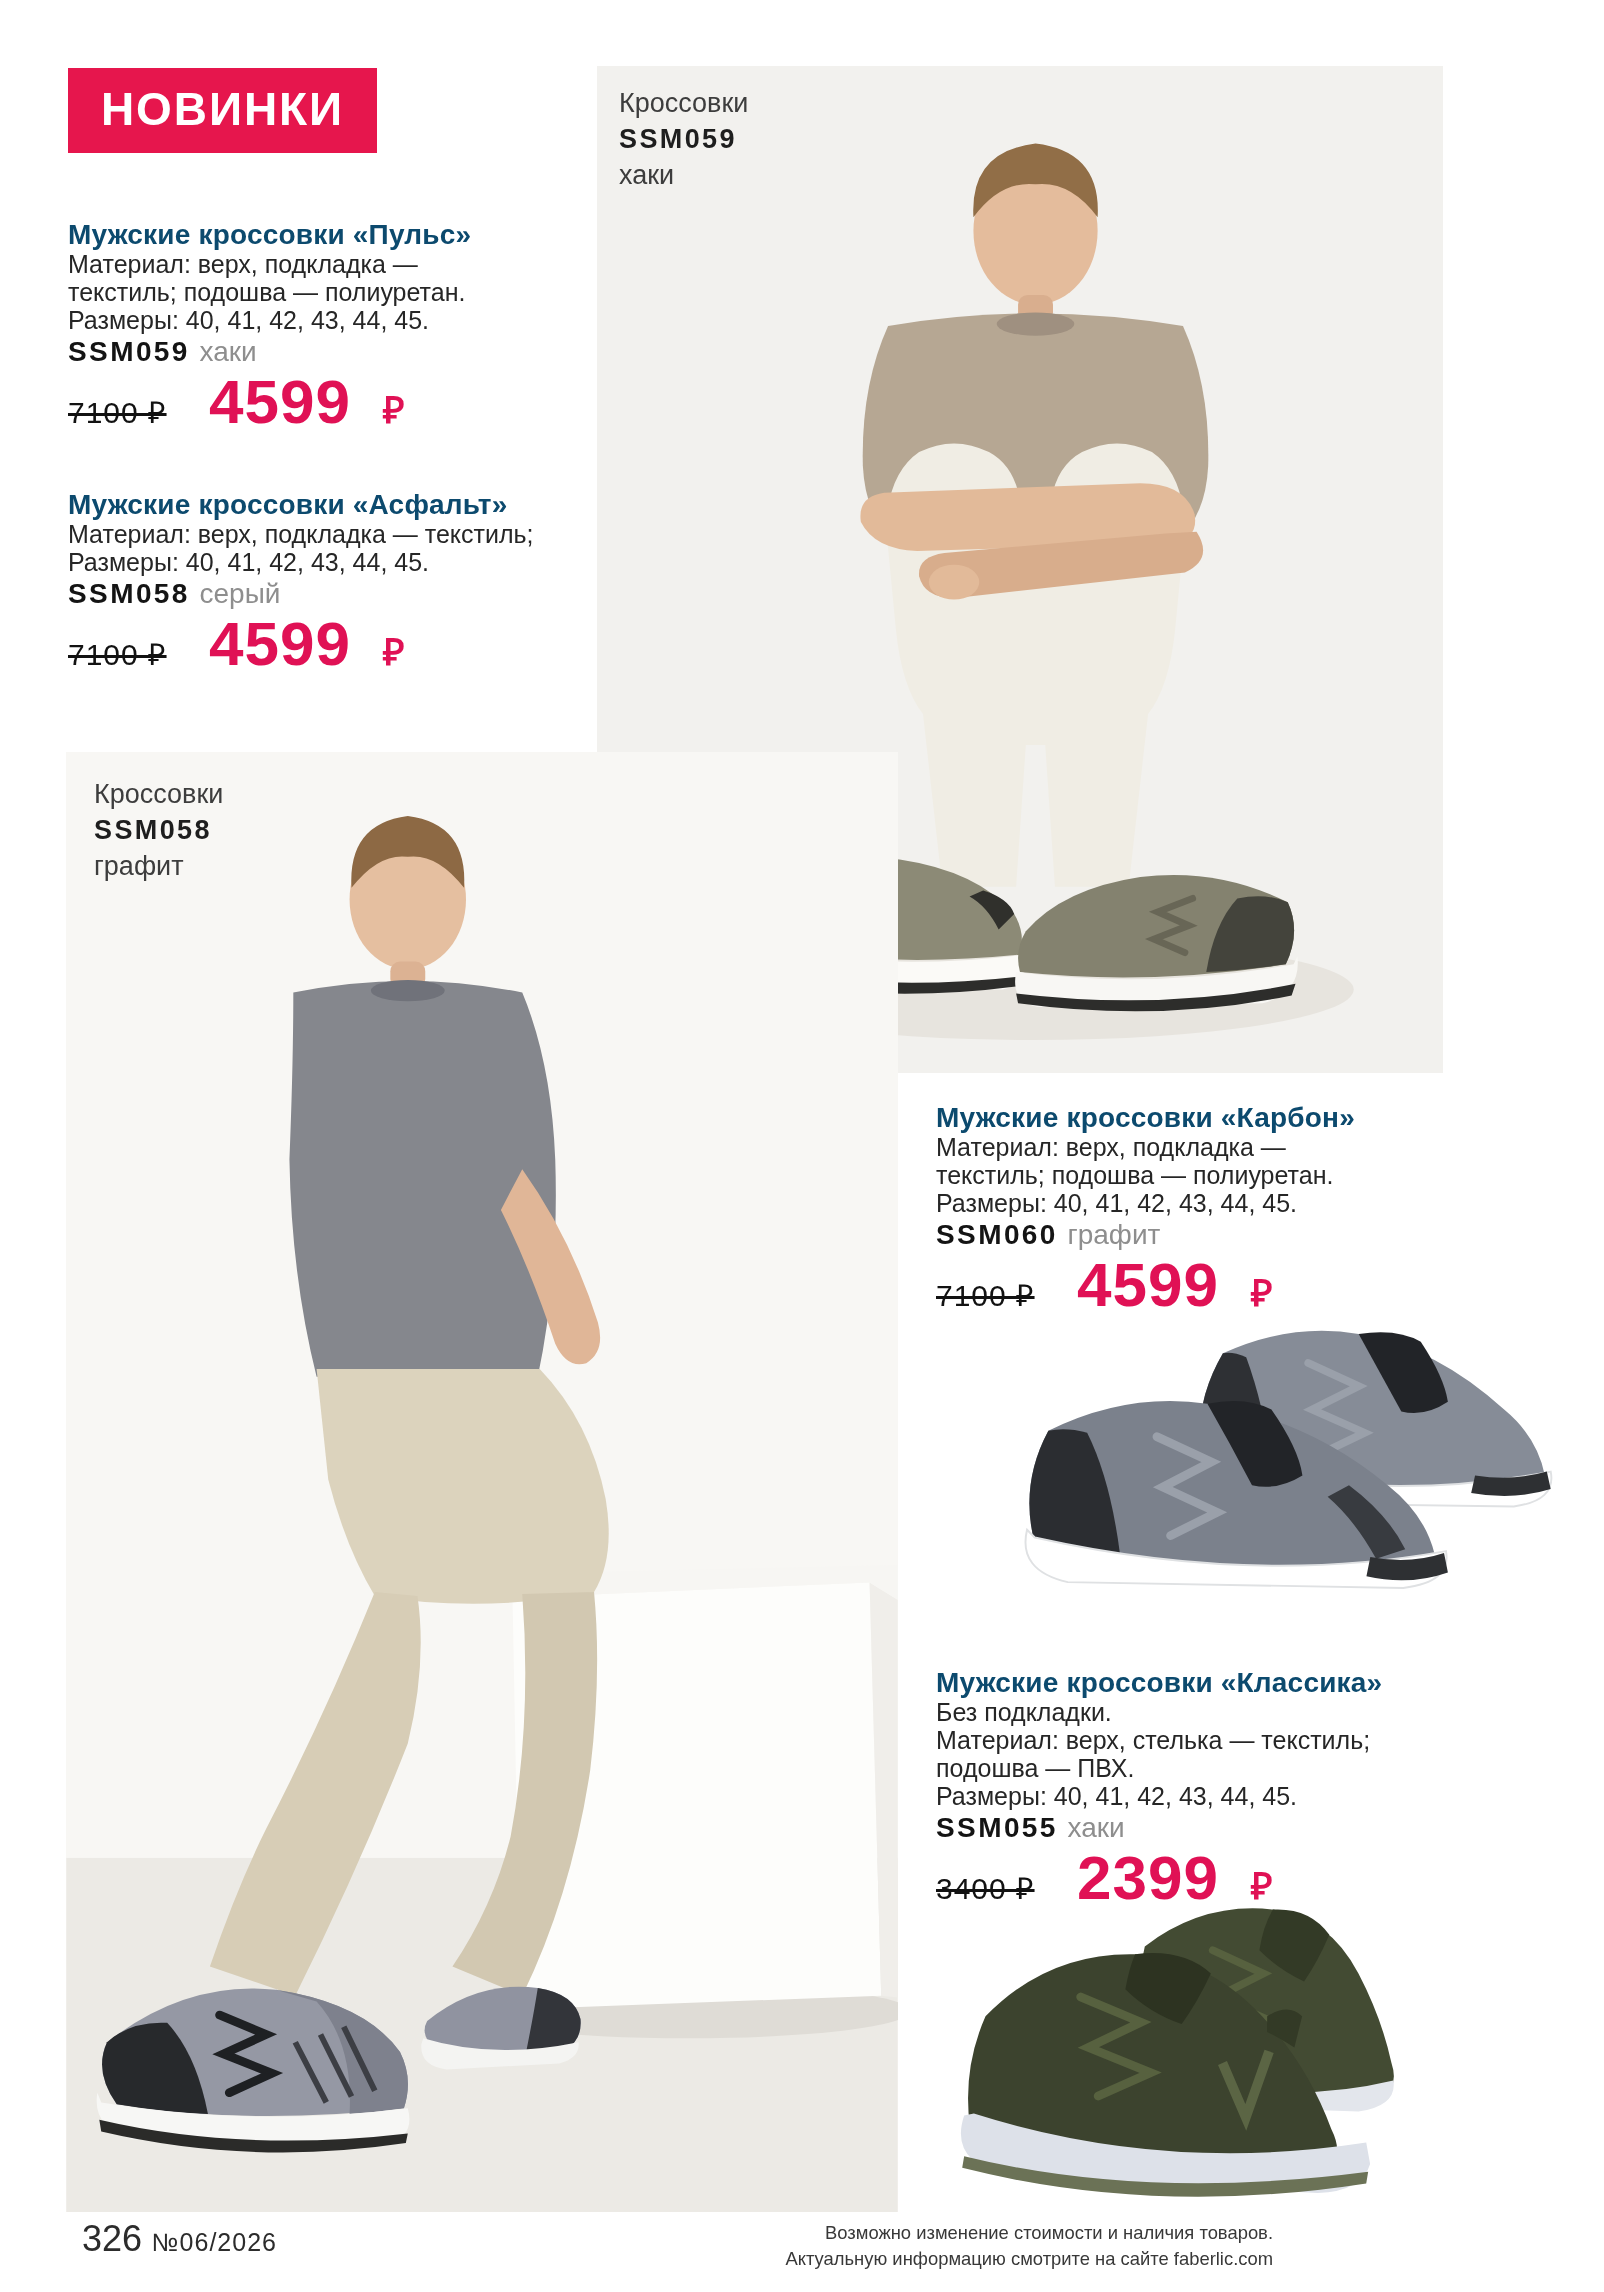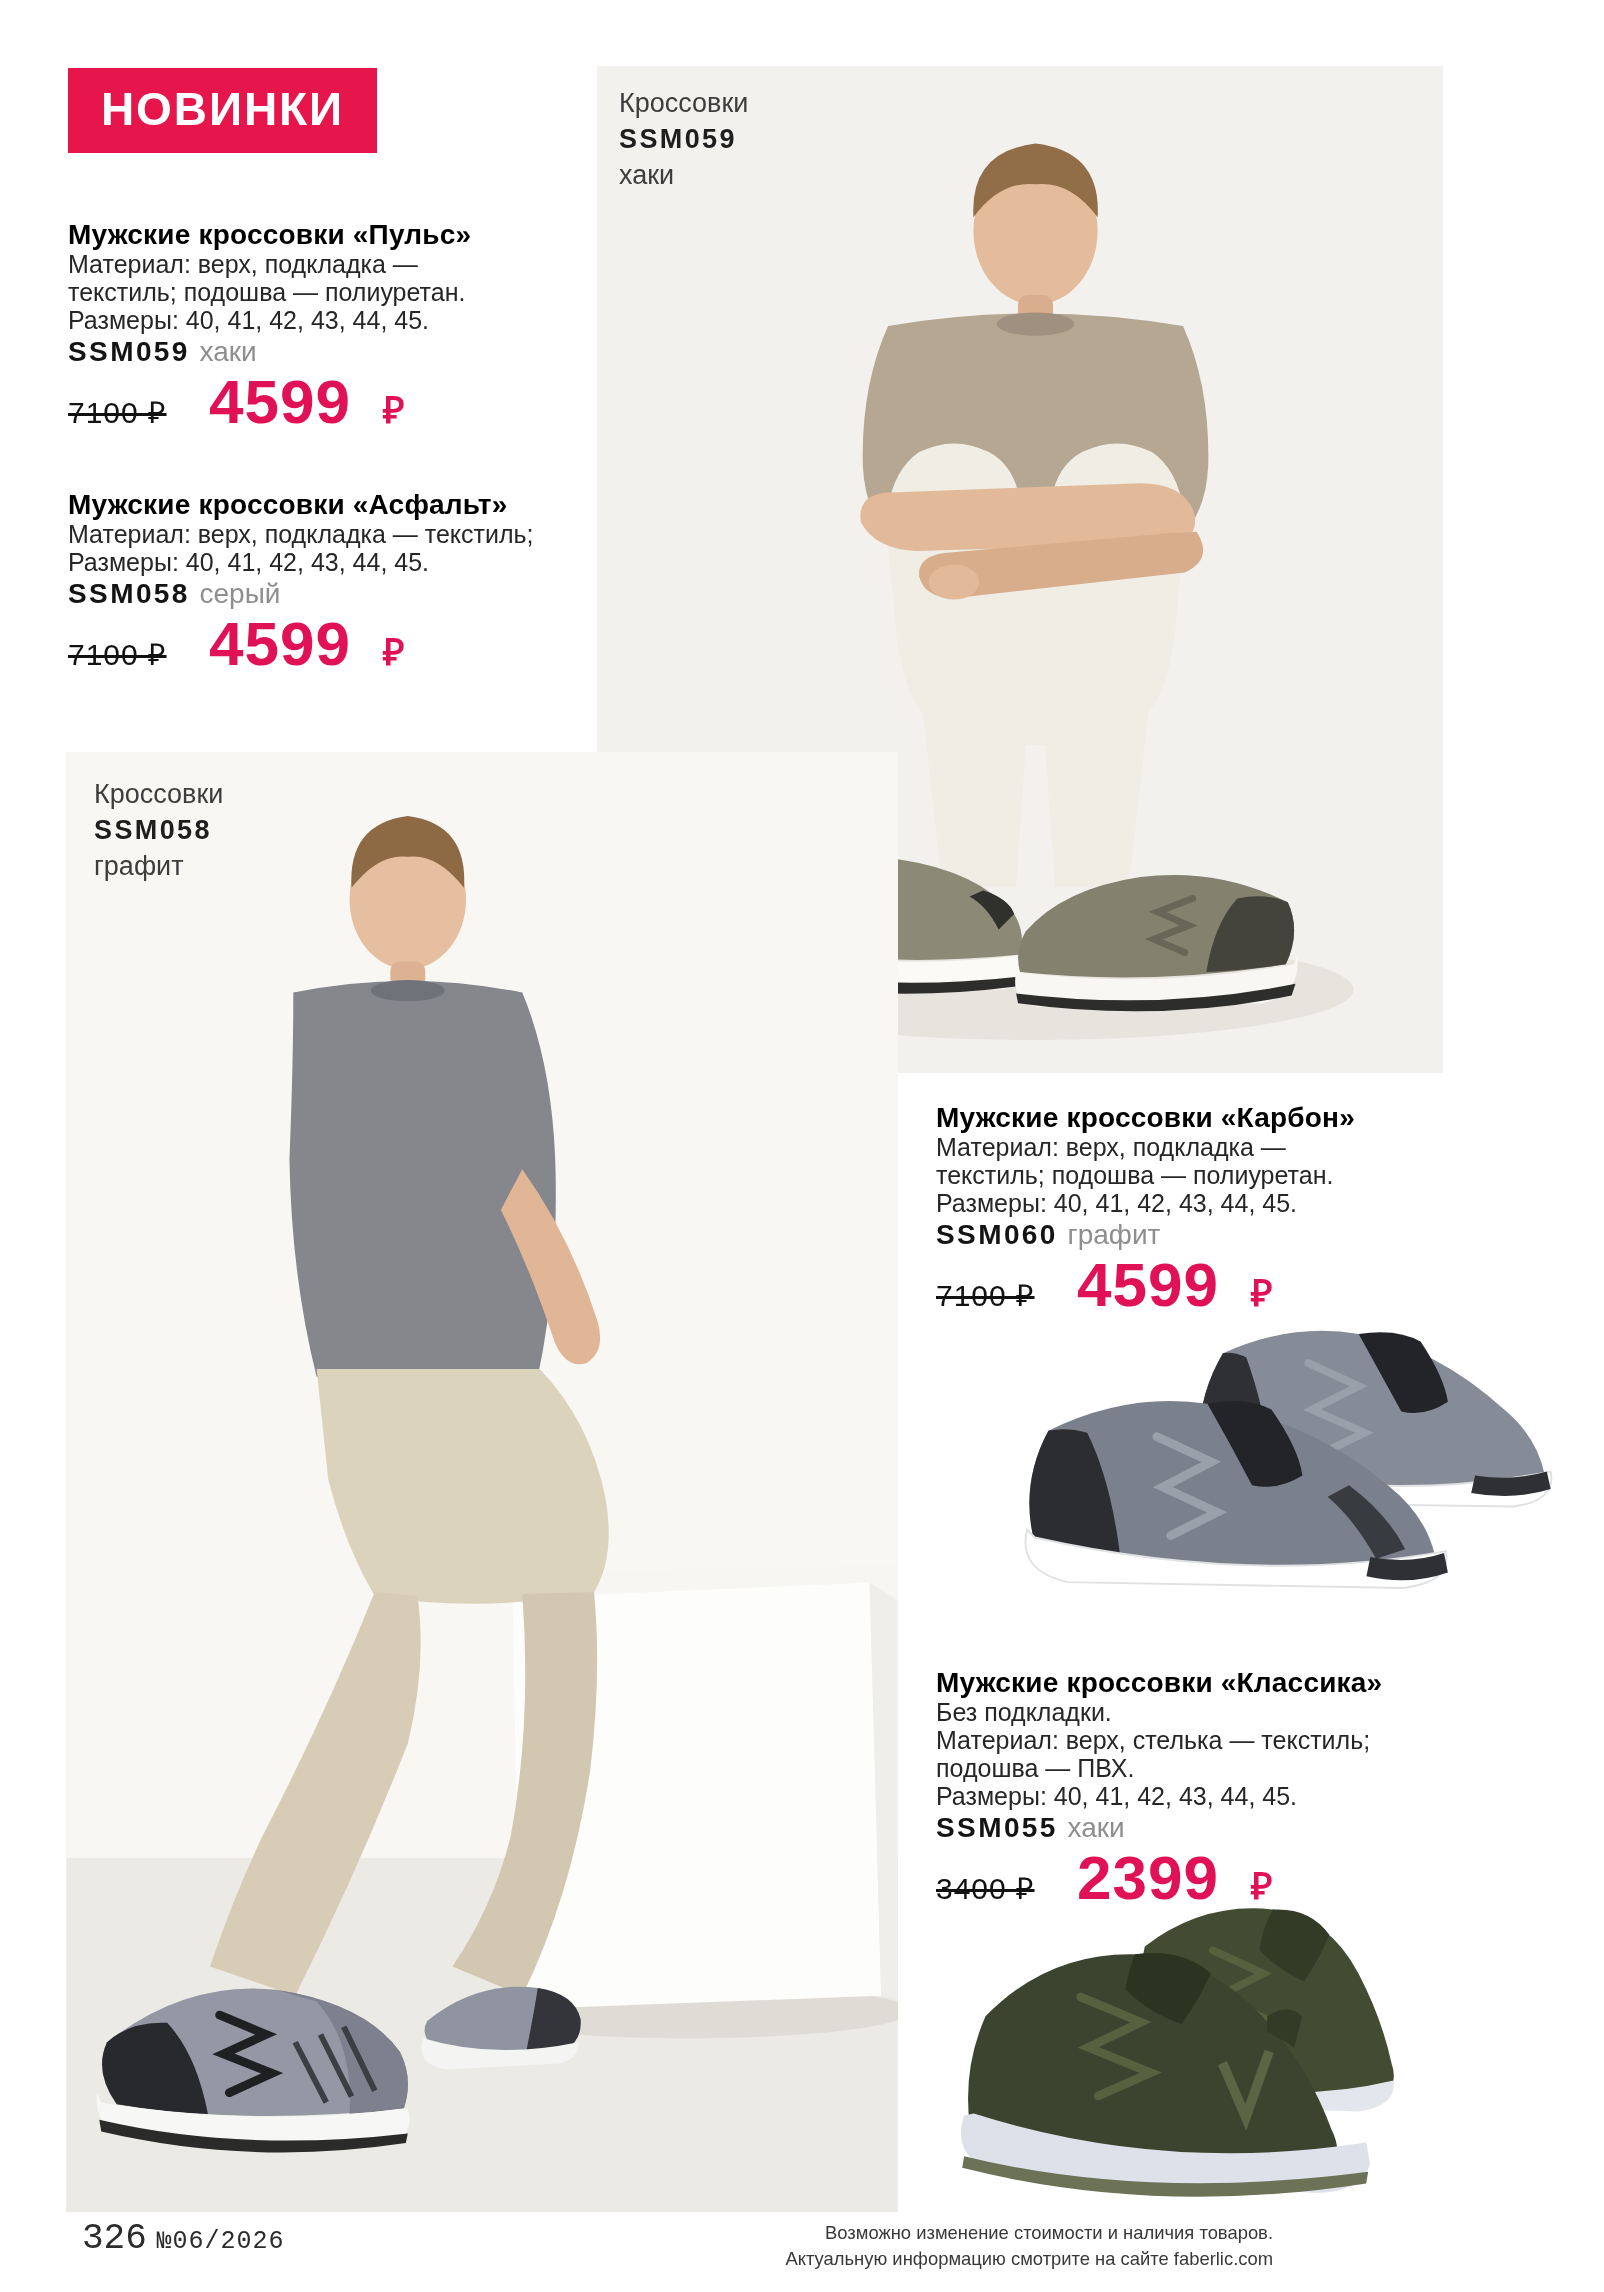--- a/index.html
+++ b/index.html
@@ -12,21 +12,21 @@
   
   .badge {
     position:absolute; left:68px; top:68px;
     background:#e6164d; color:#ffffff;
     font-size:46px; font-weight:bold; letter-spacing:1.9px;
     padding:18.4px 33px 20.4px; line-height:1;
   }
 
   
   .pinfo { position:absolute; width:553px; }
-  .ptitle { margin:0; font-size:28px; line-height:31px; font-weight:bold; color:#000000; letter-spacing:0.2px; }
+  .ptitle { margin:0; font-size:28px; line-height:31px; font-weight:bold; color:#0c4a6e; letter-spacing:0.2px; }
   .pline  { font-size:25px; line-height:28px; color:#262626; }
   .skurow { margin-top:3.9px; font-size:28px; line-height:27px; }
   .sku    { font-weight:bold; letter-spacing:2.4px; color:#141414; }
   .shade  { color:#8e8e8e; margin-left:9.7px; }
   .pricerow { margin-top:5.8px; display:flex; align-items:baseline; height:56px;gap:27px; }
   .oldprice {
     font-size:30px; color:#121212; letter-spacing:1px;
     text-decoration:line-through; text-decoration-thickness:2.9px;
   }
   .newprice { font-size:62px; line-height:1; font-weight:bold; color:#e01155; margin-left:15.5px; letter-spacing:1px; }
@@ -37,21 +37,21 @@
   .photo svg { display:block; width:100%; height:100%; }
   .photo-right { left:597px; top:66px;  width:846px; height:1007px; background:#f2f1ee; }
   .photo-left  { left:66px;  top:752px; width:832px; height:1460px; background:#f8f7f4; }
   .shot-karbon   { left:932px; top:1295px; width:673px; height:359px; }
   .shot-klassika { left:902px; top:1892px; width:573px; height:340px; }
 
   .plabel { position:absolute; z-index:3; font-size:27px; line-height:36px; color:#3d3d3d; }
   .plabel .lsku { font-weight:bold; letter-spacing:2.4px; color:#1e1e1e; }
 
   
-  .pageno { position:absolute; left:82px; top:2218px; color:#2c2c2c; z-index:4;font-family:Liberation Mono, monospace; }
+  .pageno { position:absolute; left:82px; top:2218px; color:#2c2c2c; z-index:4; }
   .pageno .num   { font-size:36px; }
   .pageno .issue { font-size:25px; letter-spacing:1px; margin-left:9.7px; }
   .notes {
     position:absolute; left:582px; top:2220px; width:691px; z-index:4;
     text-align:right; font-size:18.4px; line-height:26px; color:#383838;
   }
 </style>
 </head>
 <body>
 

